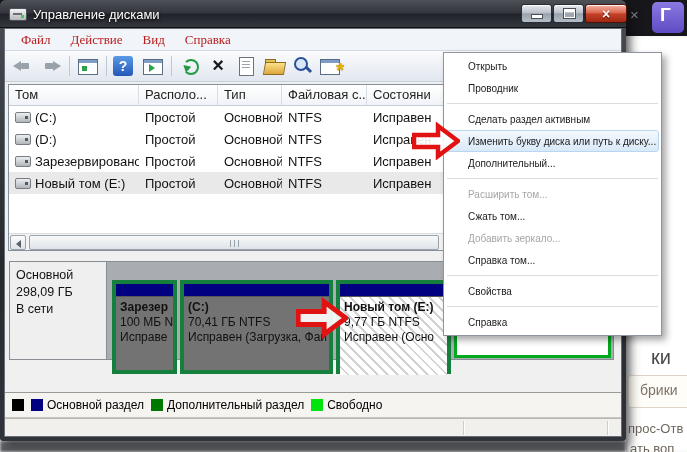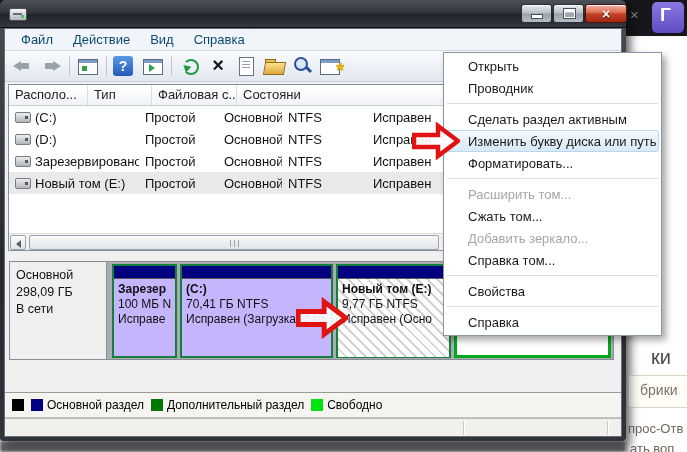--- a/index.html
+++ b/index.html
@@ -53,21 +53,21 @@
   .g-max{position:absolute;left:10px;top:4px;width:11px;height:9px;border:1px solid #fff;border-top:3px solid #fff;box-shadow:0 0 0 1px #4a5058;}
   .g-close{position:absolute;left:0;top:0;width:100%;text-align:center;color:#fff;font-size:14px;
     font-weight:bold;line-height:18px;text-shadow:0 1px 1px #400;}
 
   .content{position:absolute;left:4px;top:28px;width:618px;height:409px;background:#f0f0f0;
     border:1px solid #666e78;}
 
   
   .menubar{position:absolute;left:0;top:0;width:616px;height:22px;background:#f1f5fa;
     border-bottom:1px solid #d4dae2;display:flex;align-items:center;padding-left:6px;}
-  .mb-item{font-size:13px;color:#0c4a6e;padding:18px 10px;}
+  .mb-item{font-size:13px;color:#b91c1c;padding:18px 10px;font-family:Liberation Serif, serif;}
 
   
   .toolbar{position:absolute;left:0;top:22px;width:616px;height:31px;
     background:linear-gradient(#fafbfc,#e2e8f0);border-bottom:1px solid #c7cfd9;
     display:flex;align-items:center;padding-left:4px;}
   .tbi{width:24px;height:24px;position:relative;margin:0 2px;flex:0 0 auto;}
   .tb-sep{width:1px;height:20px;background:#bfc7d1;margin:0 4px;flex:0 0 auto;}
   .i-back::before{content:"";position:absolute;left:2px;top:7px;border:5px solid transparent;border-right:8px solid #99a1ab;border-left:0;}
   .i-back::after{content:"";position:absolute;left:10px;top:9px;width:8px;height:6px;background:#99a1ab;border-radius:1px;}
   .i-fwd::before{content:"";position:absolute;right:2px;top:7px;border:5px solid transparent;border-left:8px solid #99a1ab;border-right:0;}
@@ -117,21 +117,21 @@
     background:linear-gradient(#f8f9fa,#dfe3e8);}
   .sc-thumb::after{content:"";position:absolute;left:50%;top:4px;width:9px;height:7px;margin-left:-4px;
     background:repeating-linear-gradient(90deg,#98a0a8 0 1px,transparent 1px 4px);}
 
   
   .diskbox{position:absolute;left:4px;top:232px;width:605px;height:99px;border:1px solid #878d93;background:#a9adb1;}
   .disk-info{position:absolute;left:0;top:0;width:97px;height:97px;background:#efefef;border-right:1px solid #878d93;
     padding:5px 0 0 6px;font-size:12.5px;color:#111;}
   .disk-info .row1{font-weight:bold;display:flex;align-items:center;gap:4px;margin-bottom:4px;}
   .disk-info div{line-height:17px;}
-  .partition{position:absolute;top:2px;height:94px;border:2px solid #15803d;background:#c4b5fd;}
+  .partition{position:absolute;top:18px;height:94px;border:4px solid #15803d;background:#737373;}
   .p-band{height:13px;background:#000080;border-bottom:1px solid #54585c;}
   .p-body{padding:3px 4px;font-size:12px;line-height:15px;color:#111;white-space:nowrap;overflow:hidden;height:78px;}
   .p-title{font-weight:bold;}
   .part-sel .p-body{background:repeating-linear-gradient(45deg,#ffffff 0 5px,#d2d2d2 5px 7px);}
   .part1{left:102px;width:65px;}
   .part2{left:170px;width:153px;}
   .part3{left:326px;width:115px;}
   .part-free{position:absolute;left:444px;top:2px;width:157px;height:94px;border:3px solid #00a81e;background:#fff;}
 
   
@@ -141,21 +141,21 @@
   .lg-sw{width:12px;height:12px;flex:0 0 auto;}
 
   
   .statusbar{position:absolute;left:0;top:389px;width:616px;height:18px;background:#f2f0ec;border-top:1px solid #bab6b0;}
   .st-div{position:absolute;top:2px;width:1px;height:14px;background:#cfccc6;box-shadow:1px 0 0 #fff;}
   .st-d1{left:458px;}.st-d2{left:602px;}
 
   
   .ctx{position:absolute;left:443px;top:52px;width:219px;background:#fff;border:1px solid #8f959d;
     box-shadow:4px 4px 7px rgba(0,0,0,.35);padding:2px 0;z-index:40;}
-  .cm-item{height:22px;line-height:22px;font-size:13px;color:#1a1a1a;padding-left:21px;margin:0 2px;
+  .cm-item{height:22px;line-height:22px;font-size:10px;color:#1a1a1a;padding-left:21px;margin:0 2px;
     white-space:nowrap;overflow:hidden;border:1px solid transparent;border-radius:3px;}
   .cm-item.dis{color:#a6a6a6;}
   .cm-item.hl{background:linear-gradient(#f4f9fd,#d9e9f8);border-color:#b8d6f0;}
   .cm-sep{height:1px;background:#dcdcdc;margin:4px 3px;}
 
   
   .arrow{position:absolute;z-index:60;}
   .arrow1{left:412px;top:122px;}
   .arrow2{left:296px;top:297px;}
 </style>
@@ -178,20 +178,21 @@
   <span class="frag frag-ki">ки</span>
   <div class="frag-box"></div>
   <span class="frag frag-briki">брики</span>
   <span class="frag frag-q">прос-Отв</span>
   <span class="frag frag-q2">ать воп</span>
   <div class="bottom-shadow"></div>
 
   <div class="window">
     <div class="titlebar">
       <div class="win-drive"></div>
+      <span class="win-title">Управление дисками</span>
       <div class="win-buttons">
         <div class="wbtn wbtn-min">
             <div class="g-min"></div>
           </div>
         <div class="wbtn wbtn-max">
             <div class="g-max"></div>
           </div>
         <div class="wbtn wbtn-close">
             <div class="g-close">×</div>
           </div>
@@ -223,20 +224,21 @@
         <div class="tbi i-props"></div>
         <div class="tbi i-folder"></div>
         <div class="tbi i-search"></div>
         <div class="tbi i-settings">
             <span class="star">*</span>
           </div>
       </div>
 
       <div class="listbox">
         <div class="thead">
+          <div class="th c1">Том</div>
           <div class="th c2">Располо...</div>
           <div class="th c3">Тип</div>
           <div class="th c4">Файловая с...</div>
           <div class="th c5">Состояни</div>
         </div>
         <div class="trow">
           <div class="td c1"><span class="vol-ico"></span><span>(C:)</span></div>
           <div class="td c2">Простой</div>
           <div class="td c3">Основной</div>
           <div class="td c4">NTFS</div>
@@ -326,21 +328,21 @@
       </div>
     </div>
   </div>
 
   <div class="ctx">
     <div class="cm-item">Открыть</div>
     <div class="cm-item">Проводник</div>
     <div class="cm-sep"></div>
     <div class="cm-item">Сделать раздел активным</div>
     <div class="cm-item hl">Изменить букву диска или путь к диску...</div>
-    <div class="cm-item">Форматировать...</div>
+    <div class="cm-item">Дополнительный...</div>
     <div class="cm-sep"></div>
     <div class="cm-item dis">Расширить том...</div>
     <div class="cm-item">Сжать том...</div>
     <div class="cm-item dis">Добавить зеркало...</div>
     <div class="cm-item">Справка том...</div>
     <div class="cm-sep"></div>
     <div class="cm-item">Свойства</div>
     <div class="cm-sep"></div>
     <div class="cm-item">Справка</div>
   </div>

